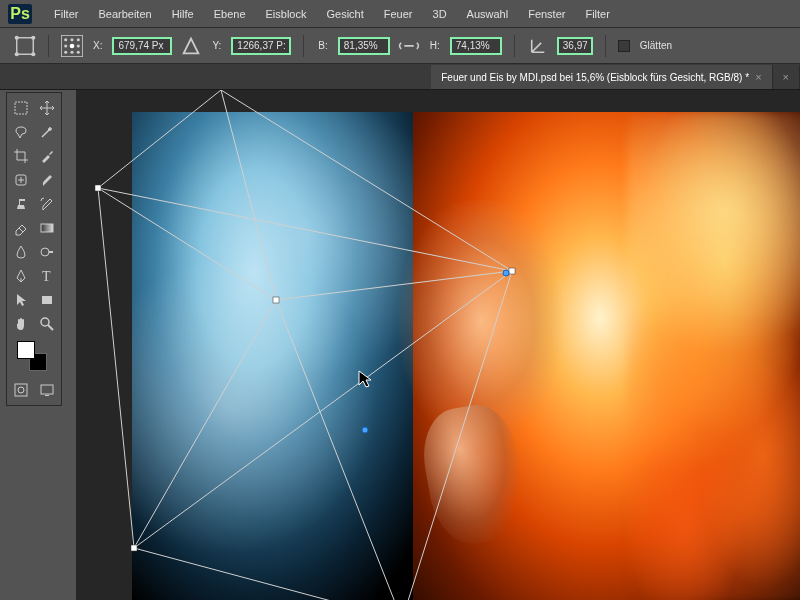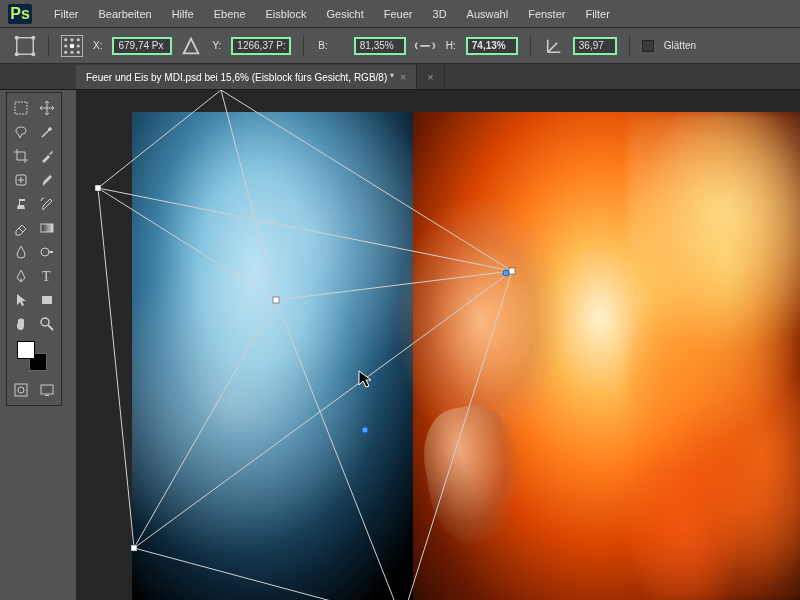--- a/index.html
+++ b/index.html
@@ -11,21 +11,21 @@
 .menu-item { padding: 4px 10px; cursor: pointer; color: #e0e0e0; }
 
 
 .optbar { height: 36px; background: #535353; display: flex; align-items: center; padding: 0 14px; border-bottom: 1px solid #2a2a2a; gap: 8px; }
 .opt-icon { width: 22px; height: 22px; display: flex; align-items: center; justify-content: center; }
 .opt-field { background: #3a3a3a; border: 2px solid #86efac; color: #e0e0e0; font-size: 10px; padding: 2px 4px; width: 60px; height: 18px; }
 .opt-label { font-size: 10px; color: #e0e0e0; margin: 0 2px; }
 .checkbox { width: 12px; height: 12px; background: #3a3a3a; border: 1px solid #222; display: inline-block; }
 
 
-.tabbar { height: 26px; background: #3a3a3a; display: flex; align-items: flex-end; padding-left: 76px; border-bottom: 1px solid #1a1a1a; }
+.tabbar { height: 26px; background: #3a3a3a; display: flex; align-items: flex-end; padding-left: 76px; border-bottom: 1px solid #1a1a1a; justify-content: flex-end; }
 .doc-tab { height: 24px; padding: 0 10px; display: flex; align-items: center; font-size: 10px; color: #ccc; border-right: 1px solid #2a2a2a; cursor: pointer; gap: 6px; }
 .doc-tab.active { background: #494949; color: #fff; }
 .tab-close { font-size: 11px; cursor: pointer; color: #999; }
 
 
 .toolbox { position: absolute; left: 6px; top: 92px; width: 56px; background: #535353; border: 1px solid #2a2a2a; padding: 4px 2px; display: grid; grid-template-columns: 1fr 1fr; gap: 2px; }
 .tool { width: 24px; height: 22px; display: flex; align-items: center; justify-content: center; cursor: pointer; position: relative; }
 .tool svg { width: 16px; height: 16px; }
 .color-swatches { grid-column: 1 / 3; display: flex; flex-direction: column; align-items: center; padding: 6px 0; position: relative; height: 40px; }
 .swatch-fg { width: 18px; height: 18px; background: #fff; border: 1px solid #000; position: absolute; left: 8px; top: 4px; z-index: 2; }
@@ -116,35 +116,35 @@
   <input class="opt-field" value="679,74 Px" style="">
   <div class="opt-icon">
       <svg viewBox="0 0 12 12">
         <path d="M6 2 L10 10 L2 10 Z" fill="none" stroke="#ccc"></path>
       </svg>
     </div>
   <span class="opt-label">Y:</span>
   <input class="opt-field" value="1266,37 P:" style="">
   <div class="sep"></div>
   <span class="opt-label">B:</span>
-  <input class="opt-field" style="width: 52px; margin-left: 16px;" value="81,35%">
+  <input class="opt-field" style="width: 52px;" value="81,35%">
   <div class="opt-icon">
       <svg viewBox="0 0 14 10">
         <path d="M4 5 L10 5 M2 3 Q0 5 2 7 M12 3 Q14 5 12 7" stroke="#ccc" fill="none"></path>
       </svg>
     </div>
   <span class="opt-label">H:</span>
-  <input class="opt-field" style="width: 52px; font-weight: bold;" value="74,13%">
+  <input class="opt-field" style="width: 52px;" value="74,13%">
   <div class="sep"></div>
   <div class="opt-icon">
       <svg viewBox="0 0 14 14">
         <path d="M3 11 L3 3 M3 11 L11 11 M3 11 L9 5" stroke="#ccc" fill="none"></path>
       </svg>
     </div>
-  <input class="opt-field" style="width: 44px;" value="36,97">
+  <input class="opt-field" style="width: 36px;" value="36,97">
   <div class="sep"></div>
   <span class="checkbox"></span>
   <span class="opt-label">Glätten</span>
 </div>
 
 <div class="tabbar">
   <div class="doc-tab active">
     <span>Feuer und Eis by MDI.psd bei 15,6%  (Eisblock fürs Gesicht, RGB/8) *</span>
     <span class="tab-close">×</span>
   </div>

